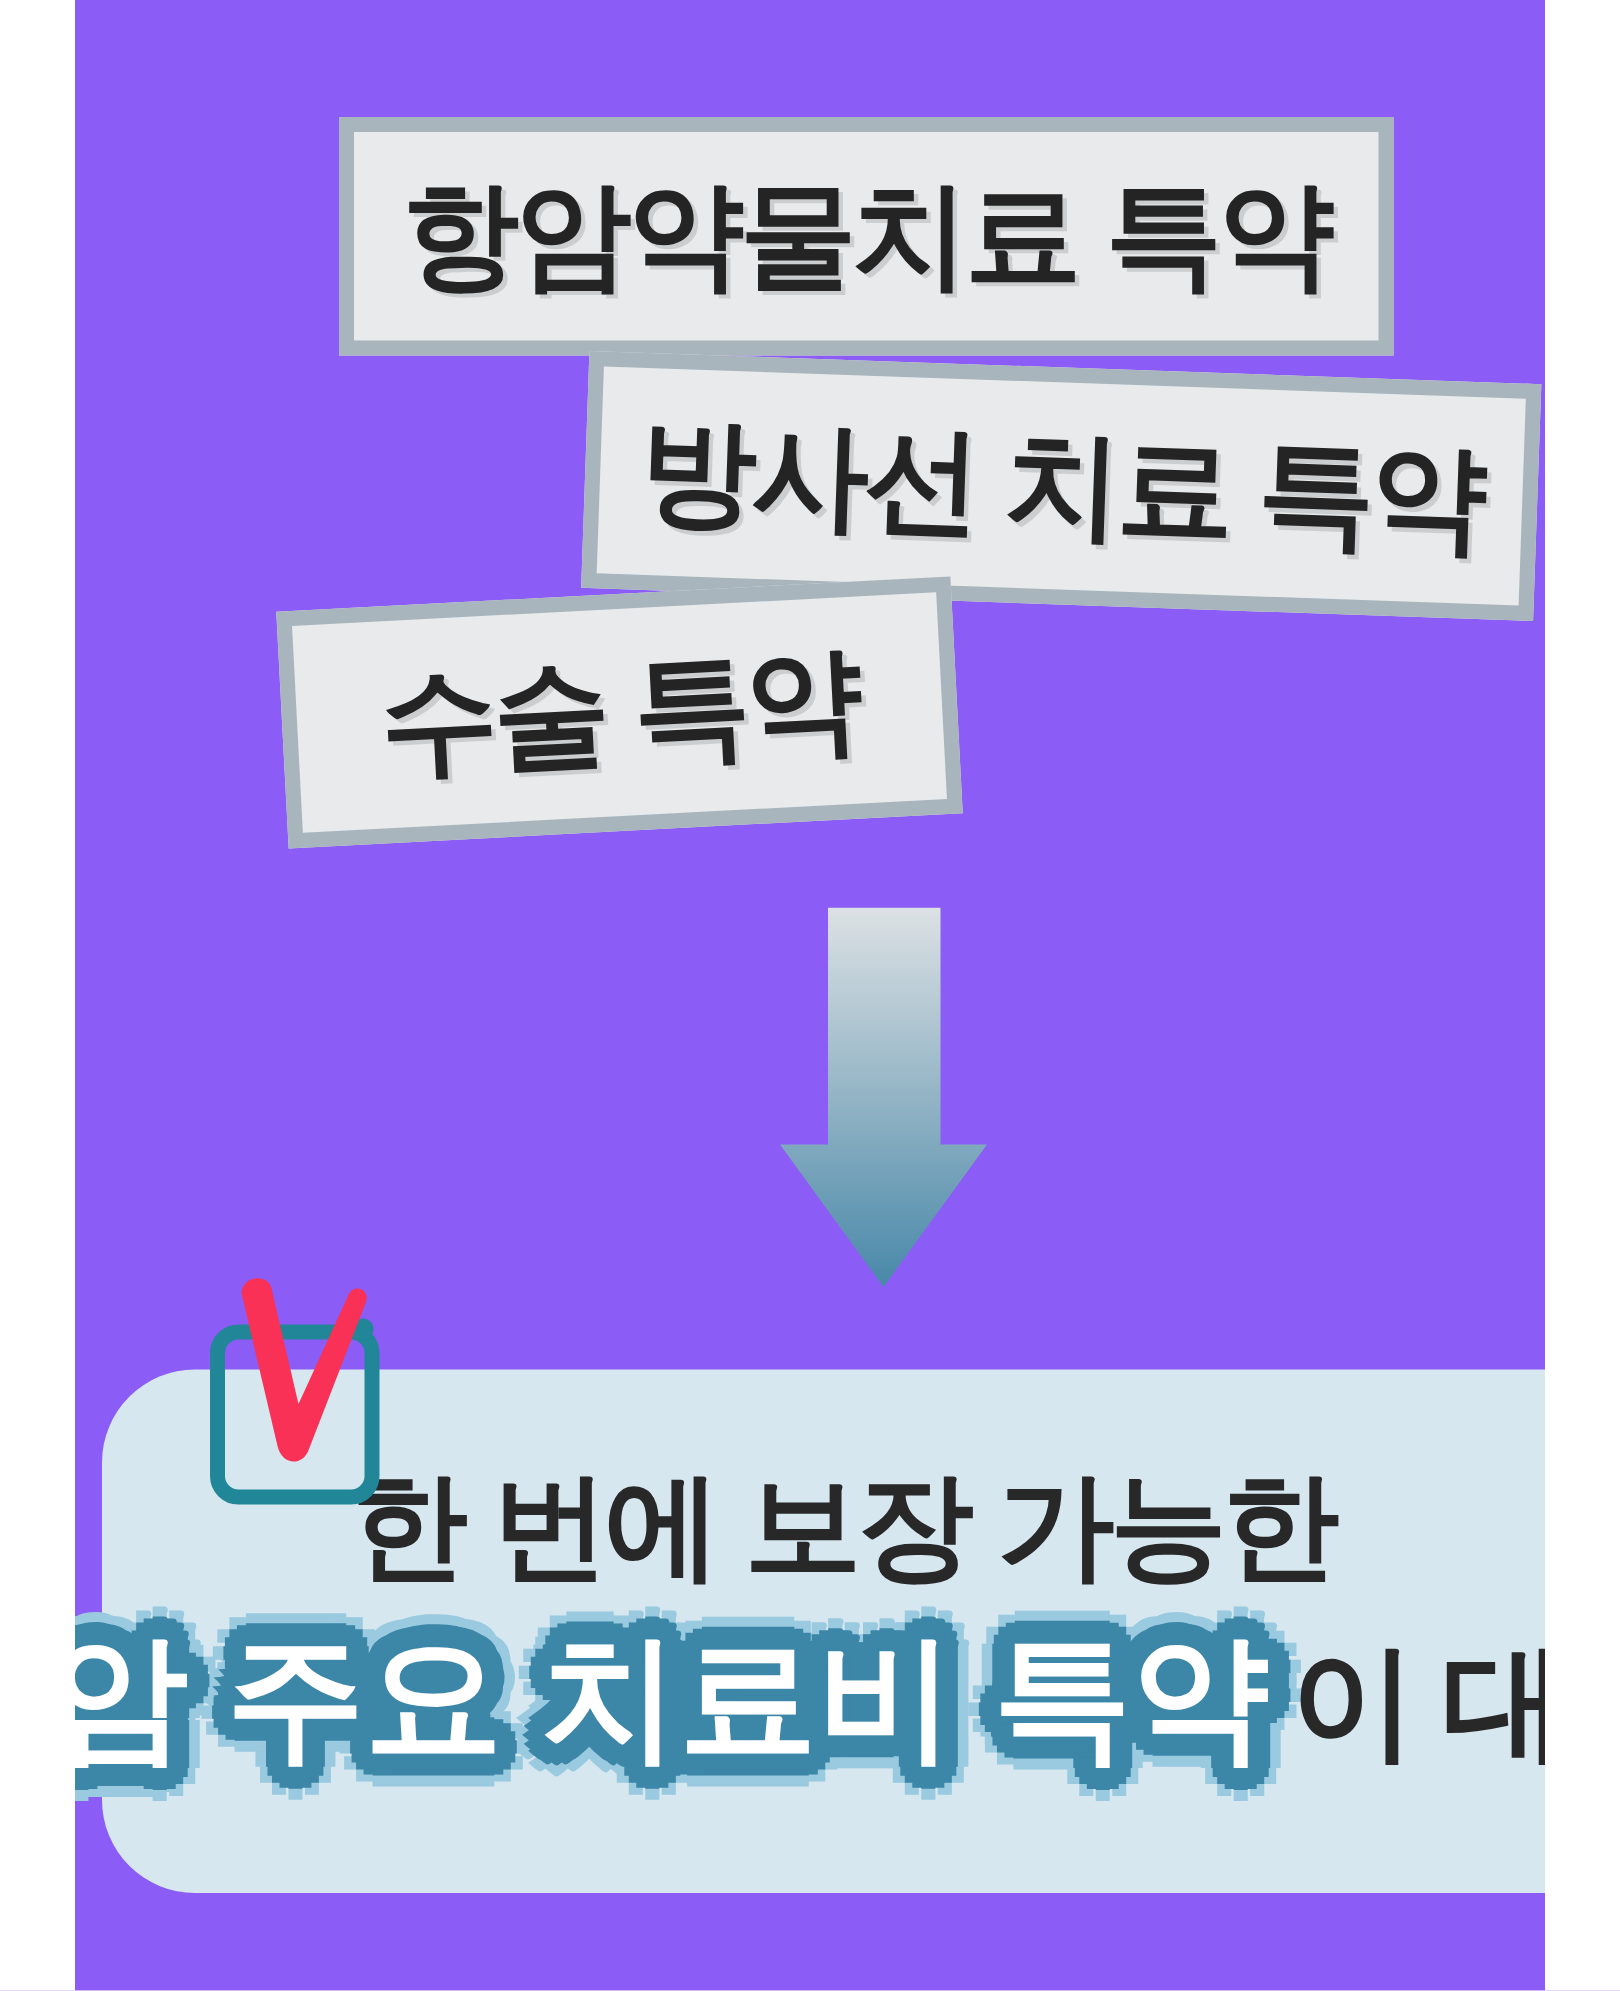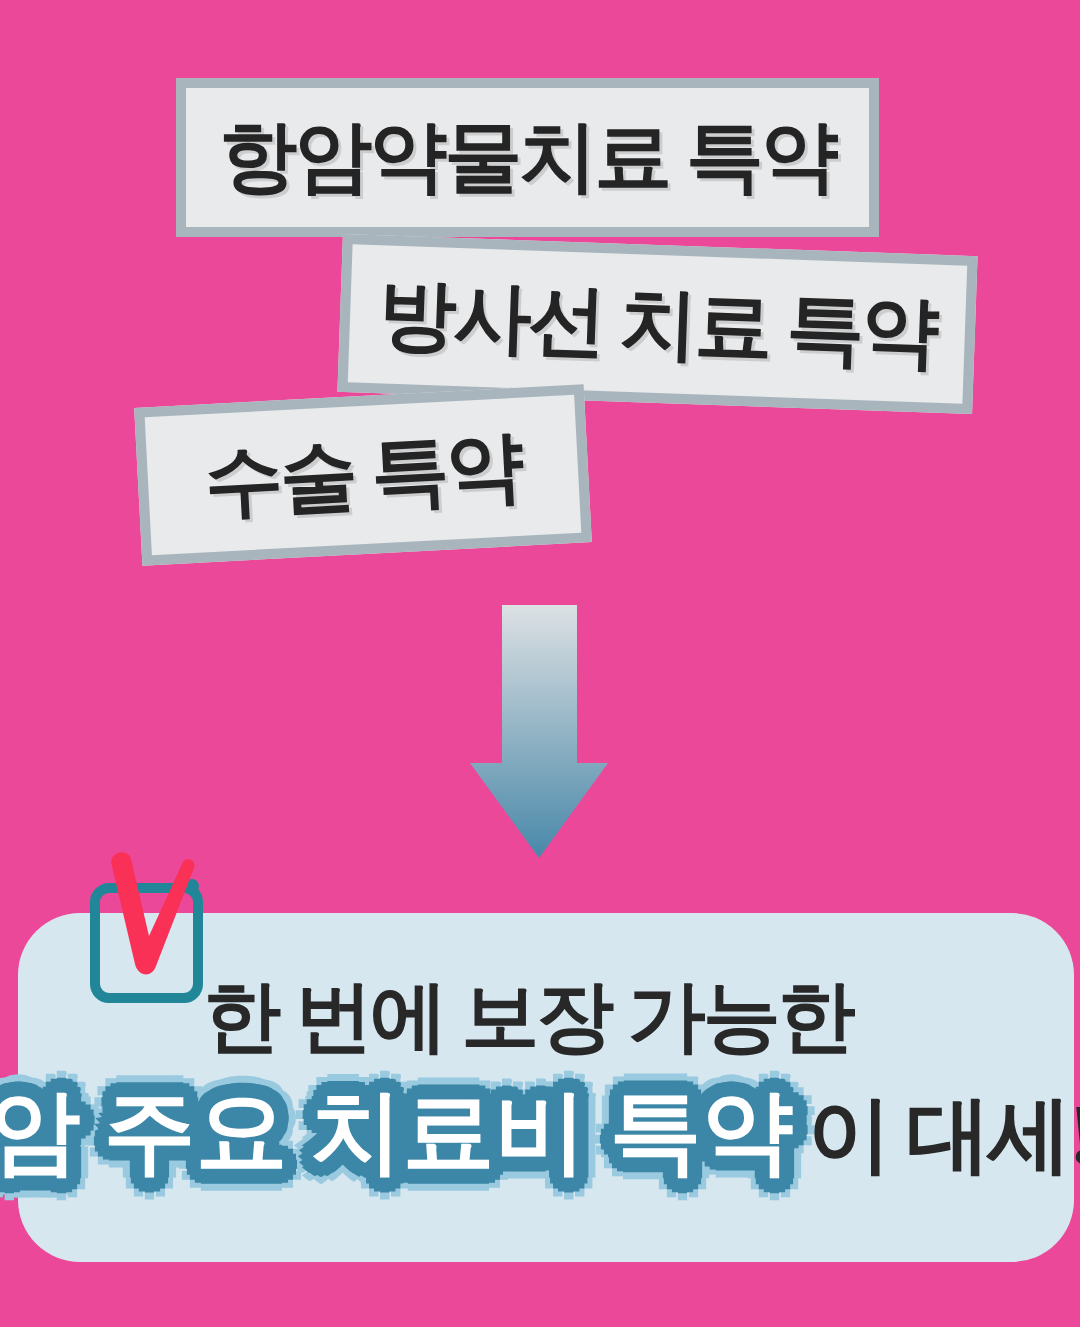--- a/index.html
+++ b/index.html
@@ -1,19 +1,19 @@
 <!DOCTYPE html>
 <html><head>
 <meta charset="utf-8">
 <style>
   html,body { margin:0; padding:0; background:#ffffff; }
   .stage {
-    position:relative; width:1080px; height:1327px; margin:0 auto;
-    background:#ec4899; overflow:hidden;
-    font-family:Liberation Serif, serif;
+    position:relative; width:980px; height:1327px; margin:0 auto;
+    background:#8b5cf6; overflow:hidden;
+    font-family:Liberation Sans, sans-serif;
   }
 
   
   .rider-box {
     position:absolute; box-sizing:border-box;
     background:#e8eaec; border:10px solid #a8b5bc;
     display:flex; align-items:center; justify-content:center;
   }
   .rider-box .rider-label {
     font-size:78px; font-weight:bold; color:#242424;
@@ -30,21 +30,21 @@
   
   .panel {
     position:absolute; left:18px; top:913px; width:1056px; height:349px;
     background:#d6e7f0; border-radius:62px; z-index:1;
   }
   .checkbox-svg { position:absolute; left:85px; top:840px; z-index:3; }
 
   .conclusion-line1 {
     position:absolute; left:512px; top:978px; transform:translateX(-50%);
     z-index:2; font-size:78px; font-weight:bold; letter-spacing:-3px;
-    color:#282828; white-space:nowrap; line-height:1;margin-left:16px;
+    color:#282828; white-space:nowrap; line-height:1;
   }
   .conclusion-line2 {
     position:absolute; left:541px; top:1086px; transform:translateX(-50%);
     z-index:2; display:flex; align-items:baseline; white-space:nowrap;
   }
   .bubble-text {
     font-size:92px; font-weight:bold; line-height:1; color:#ffffff;
     letter-spacing:0;
     text-shadow:
       

